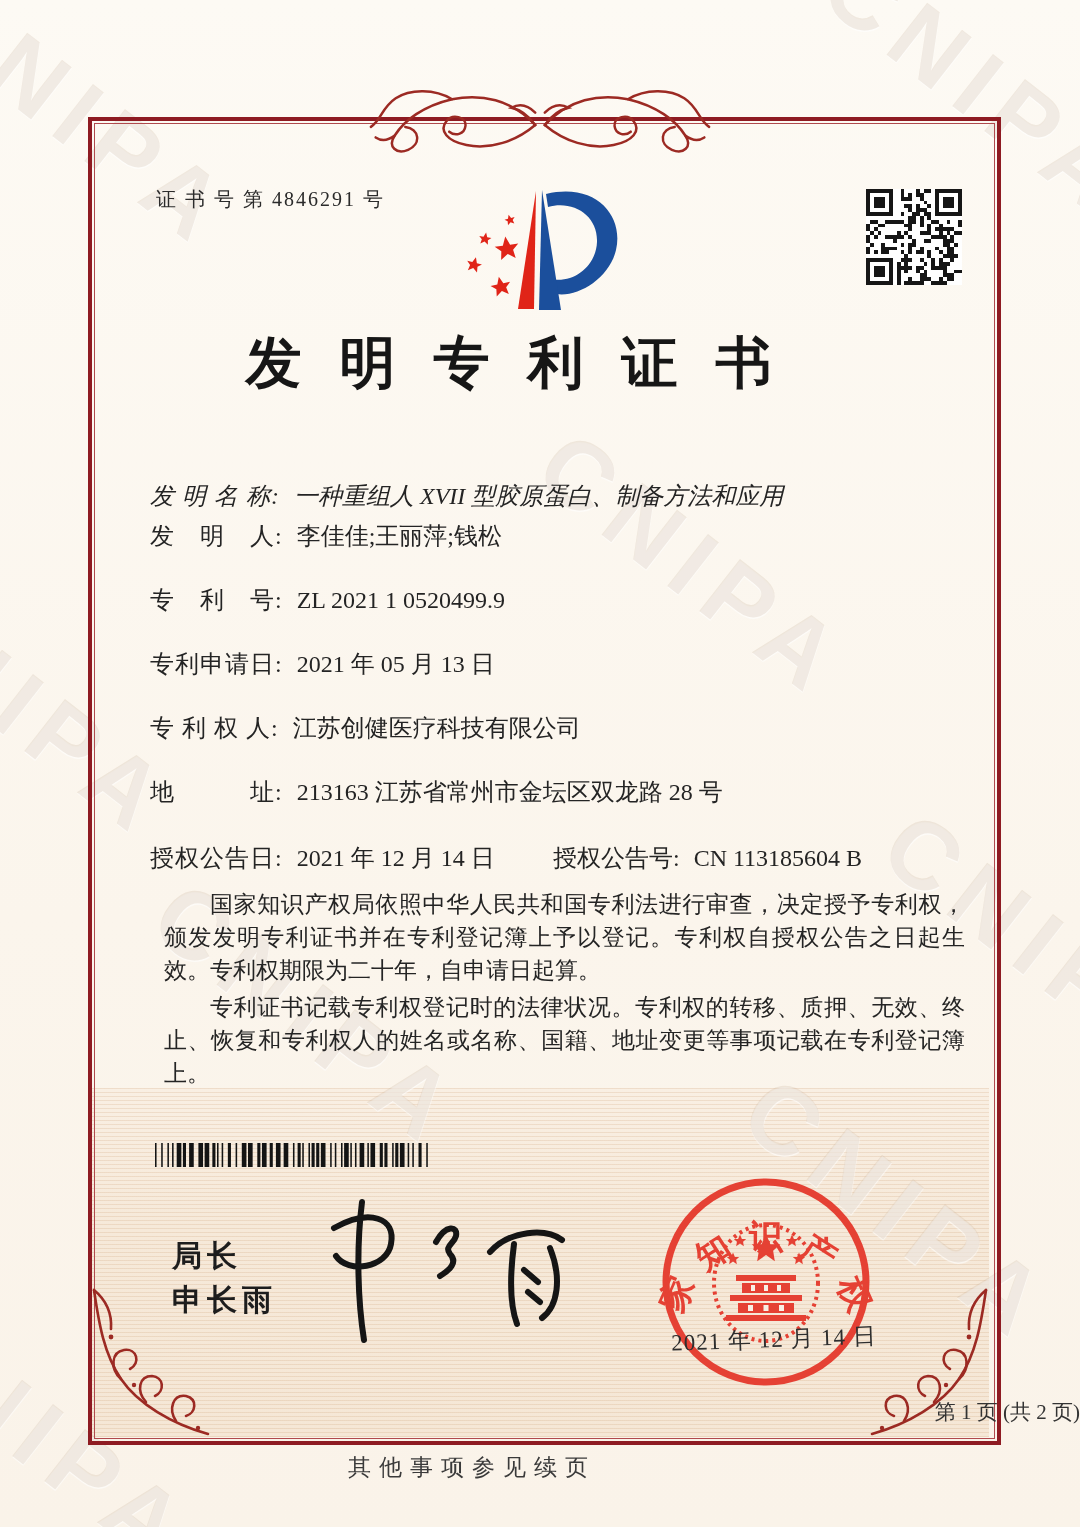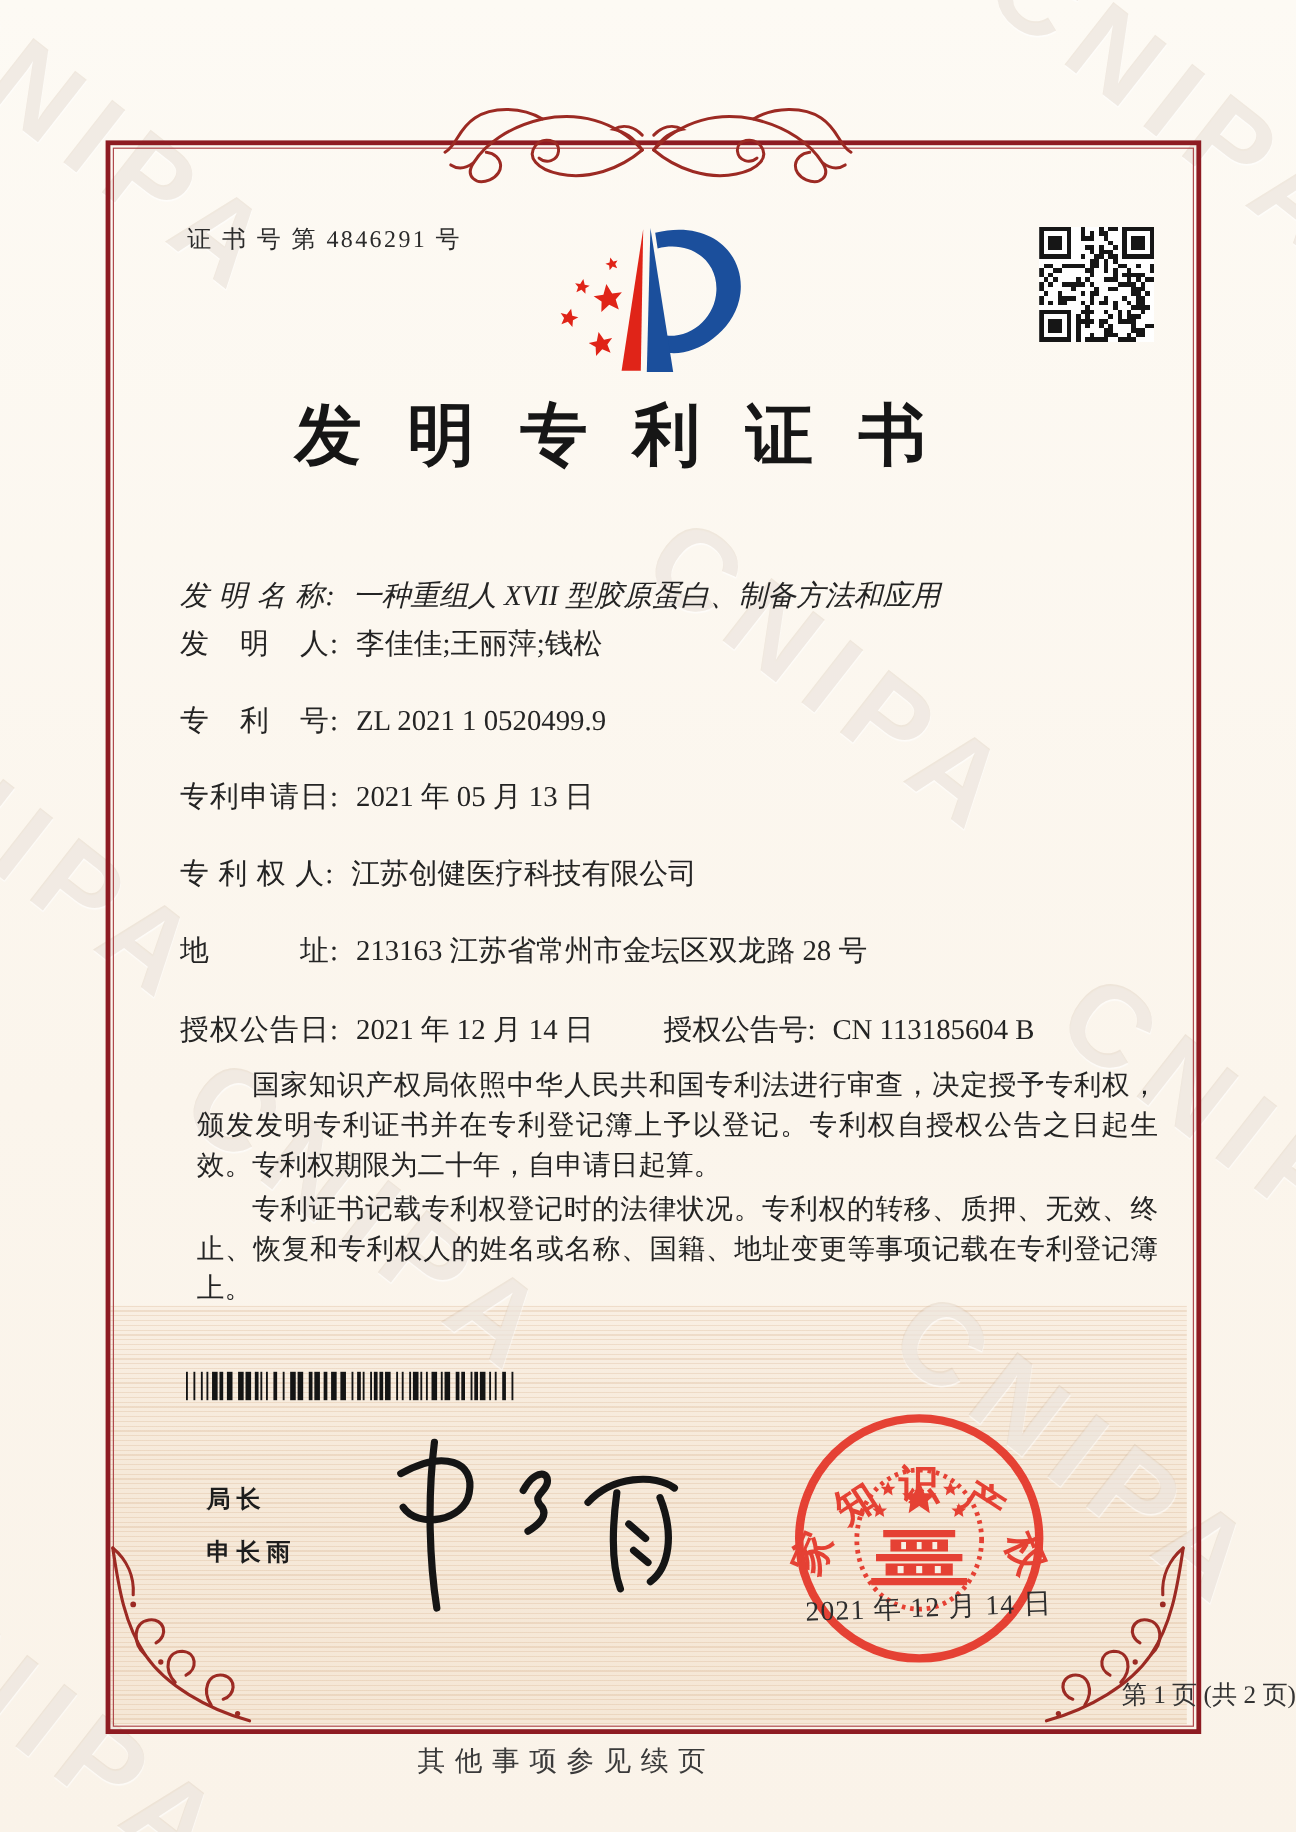--- a/index.html
+++ b/index.html
@@ -56,21 +56,21 @@
   .grant-no{position:absolute;left:553px;top:842px;font-size:24px;color:#242424;white-space:nowrap;}
   .grant-no .val{margin-left:14px;}
 
   .paras{position:absolute;left:150px;top:888px;width:815px;font-size:23px;
     line-height:33px;color:#242424;text-align:justify;}
   .paras p{margin:0 0 4px 14px;text-indent:2em;}
 
   .barcode{position:absolute;left:155px;top:1143px;width:274px;height:24px;}
 
   .bureau{position:absolute;left:172px;font-family:Liberation Serif, serif;
-    font-weight:bold;font-size:20px;color:#1d1d1d;letter-spacing:5px;}
+    font-weight:bold;font-size:30px;color:#1d1d1d;letter-spacing:5px;}
   .bureau-title{top:1236px;}
   .bureau-name{top:1280px;}
 
   .signature{position:absolute;left:300px;top:1190px;width:280px;height:158px;}
 
   .seal{position:absolute;left:655px;top:1171px;width:222px;height:222px;opacity:.95;}
   .seal-date{position:absolute;left:668px;top:1324px;width:212px;text-align:center;
     font-size:23px;color:#2e2e2e;letter-spacing:1px;transform:rotate(-2deg);white-space:nowrap;}
 
   .page-num{position:absolute;left:0;top:1398px;width:1080px;text-align:right;

